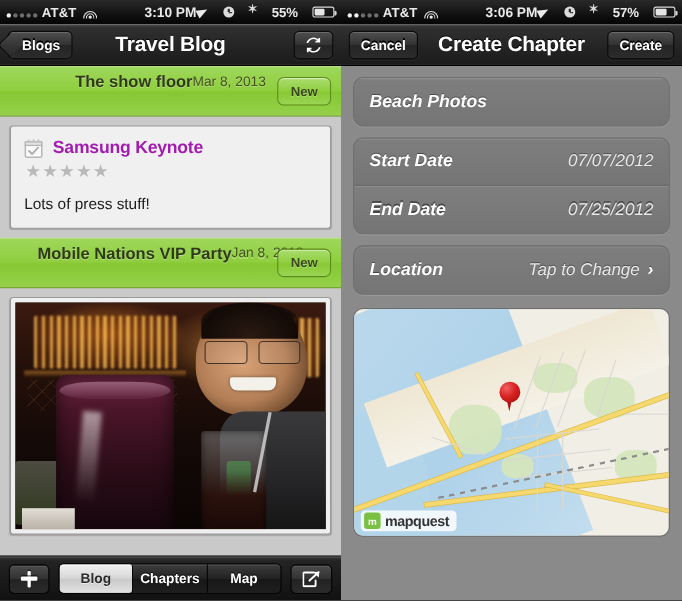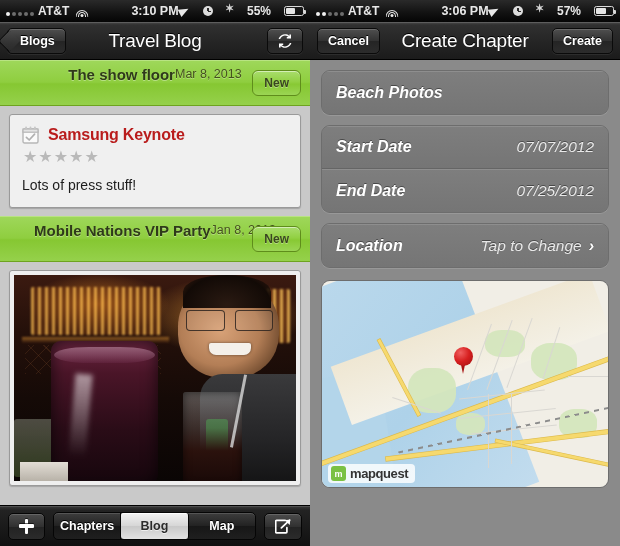--- a/index.html
+++ b/index.html
@@ -48,21 +48,21 @@
   
   .navbar{
     position:relative; height:38px; width:100%;
     background:linear-gradient(180deg,#4a4a4a 0%,#303030 8%,#262626 50%,#1b1b1b 100%);
     border-bottom:1px solid #000;
     display:flex; align-items:center; padding:0 7px;
     box-shadow:inset 0 1px 0 rgba(255,255,255,.13);
   }
   .nav-title{
     position:absolute; left:0; right:0; text-align:center; color:#fff;
-    font-size:19px; font-weight:normal; text-shadow:0 -1px 0 #000; pointer-events:none;
+    font-size:19px; font-weight:bold; text-shadow:0 -1px 0 #000; pointer-events:none;
     letter-spacing:-0.2px;
   }
   .navbtn{
     position:relative; z-index:2; color:#fff; font-size:12.5px; font-weight:bold;
     padding:5px 10px; border:1px solid #0a0a0a; border-radius:5px;
     background:linear-gradient(180deg,#4f4f4f 0%,#323232 50%,#252525 51%,#2c2c2c 100%);
     box-shadow:inset 0 1px 0 rgba(255,255,255,.16), 0 1px 0 rgba(255,255,255,.07);
     text-shadow:0 -1px 0 #000; white-space:nowrap; cursor:pointer;
   }
   .navbtn.back{ border-radius:5px 5px 5px 5px; padding-left:12px; }
@@ -96,21 +96,21 @@
     text-shadow:0 1px 0 rgba(255,255,255,.35); cursor:pointer;
   }
 
   .card{
     margin:8px 9px; background:#f0f0f0; border:1px solid #9a9a9a;
     border-radius:3px; box-shadow:0 1px 1px rgba(0,0,0,.18);
     padding:11px 12px 14px 12px;
   }
   .card-head{ display:flex; align-items:center; gap:9px; }
   .cal-ico{ width:17px; height:18px; position:relative; flex:none; }
-  .post-title{ font-size:16px; font-weight:bold; color:#b91c1c; letter-spacing:-.2px; }
+  .post-title{ font-size:16px; font-weight:bold; color:#a21caf; letter-spacing:-.2px; }
   .stars{ margin:5px 0 0 1px; display:flex; gap:1px; }
   .star{ font-size:16px; color:#b9b9b9; line-height:16px; }
   .post-body{ margin-top:12px; font-size:14px; color:#1c1c1c; }
 
   .photo-card{
     margin:8px 9px; background:#efefef; border:1px solid #9a9a9a; border-radius:3px;
     padding:4px; box-shadow:0 1px 1px rgba(0,0,0,.18);
   }
   .photo{ width:100%; height:206px; position:relative; overflow:hidden; background:#140a08; }
 
@@ -366,22 +366,22 @@
           <div class="napkin"></div>
         </div>
       </div>
     </div>
 
     <div class="toolbar">
       <div class="tb-btn">
         <span class="plus"></span>
       </div>
       <div class="seg">
+        <div class="seg-item active">Blog</div>
         <div class="seg-item">Chapters</div>
-        <div class="seg-item active">Blog</div>
         <div class="seg-item">Map</div>
       </div>
       <div class="tb-btn">
         <span class="share-ico">
           <svg viewBox="0 0 16 15" width="16" height="15">
             <path d="M10.2 1.4 H1.6 a.9.9 0 0 0-.9.9 V13 a.9.9 0 0 0 .9.9 H11 a.9.9 0 0 0 .9-.9 V8.6" fill="none" stroke="#fff" stroke-width="1.7" stroke-linecap="round"></path>
             <path d="M6.4 8.8 L14.6 1.2" fill="none" stroke="#fff" stroke-width="1.8" stroke-linecap="round"></path>
             <path d="M9.6 1.1 L15.2 .7 L14.8 6.1 Z" fill="#fff"></path>
           </svg>
         </span>

